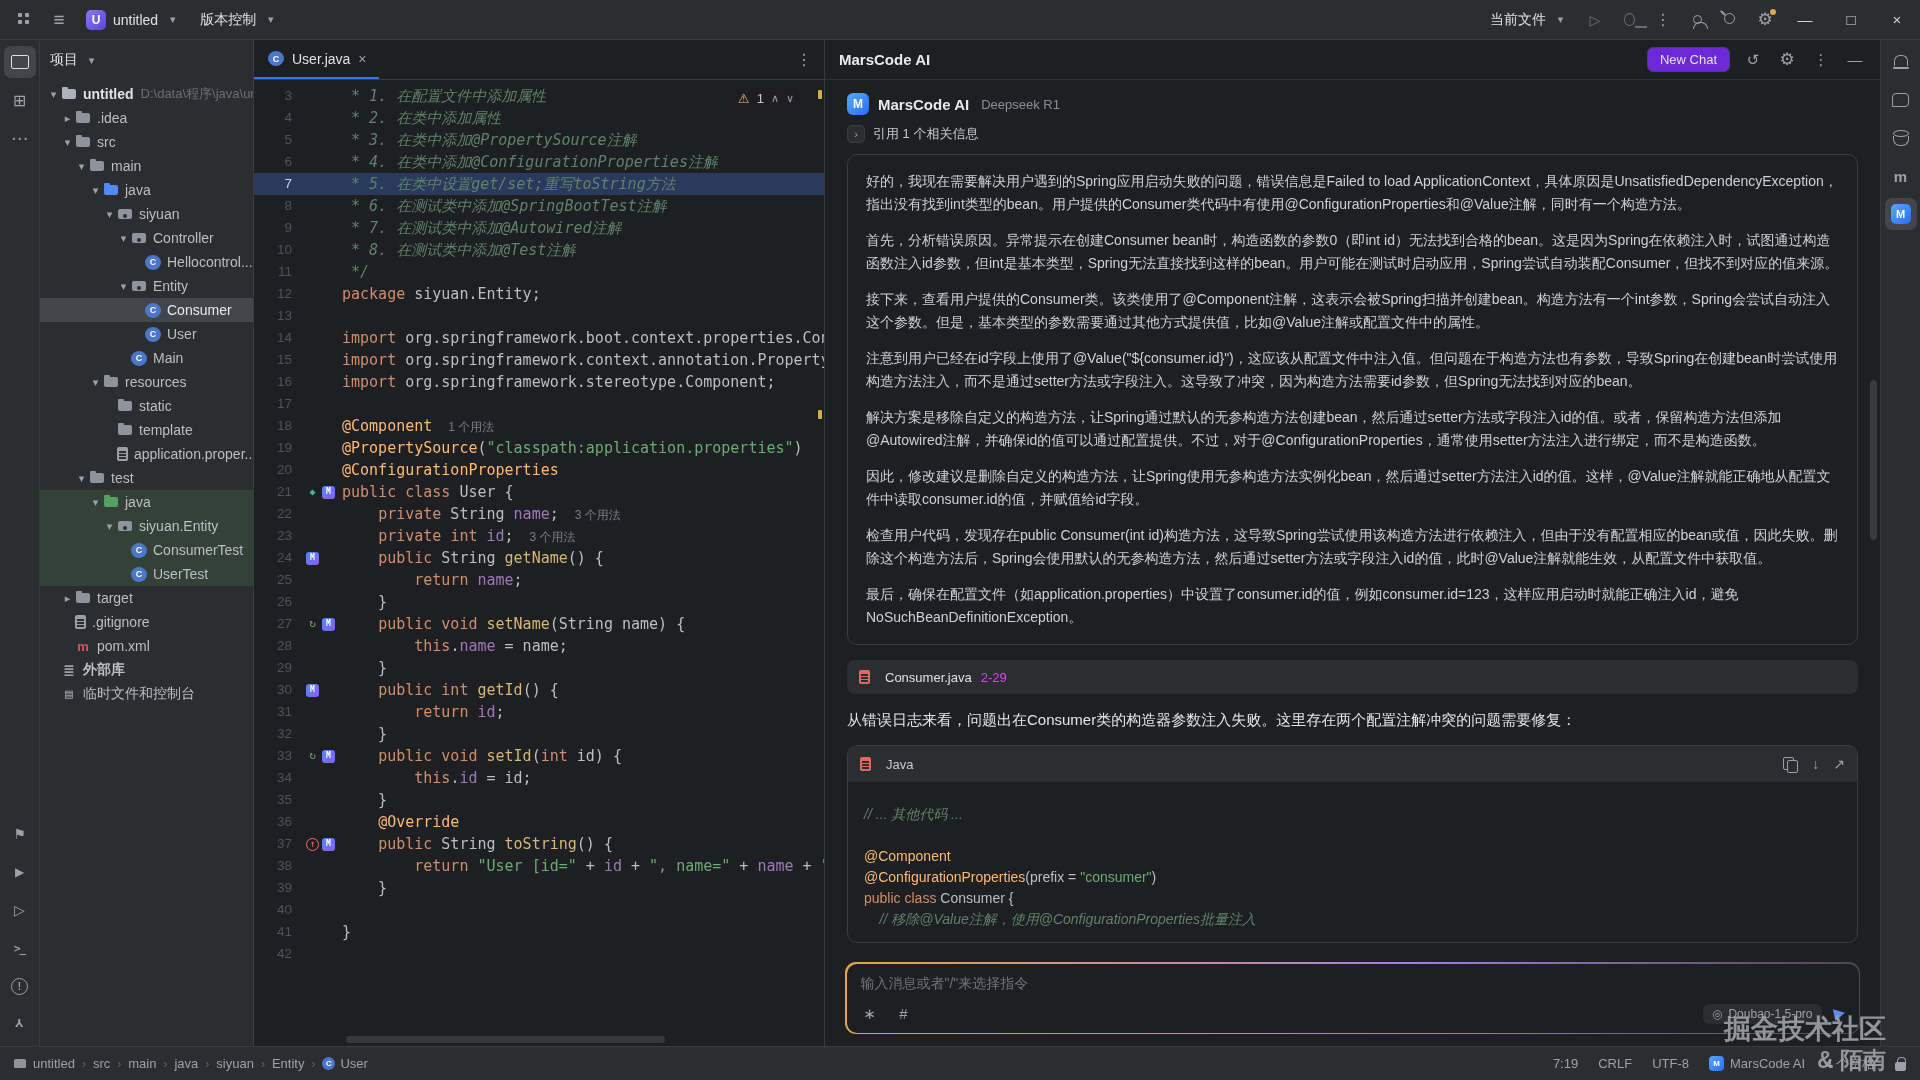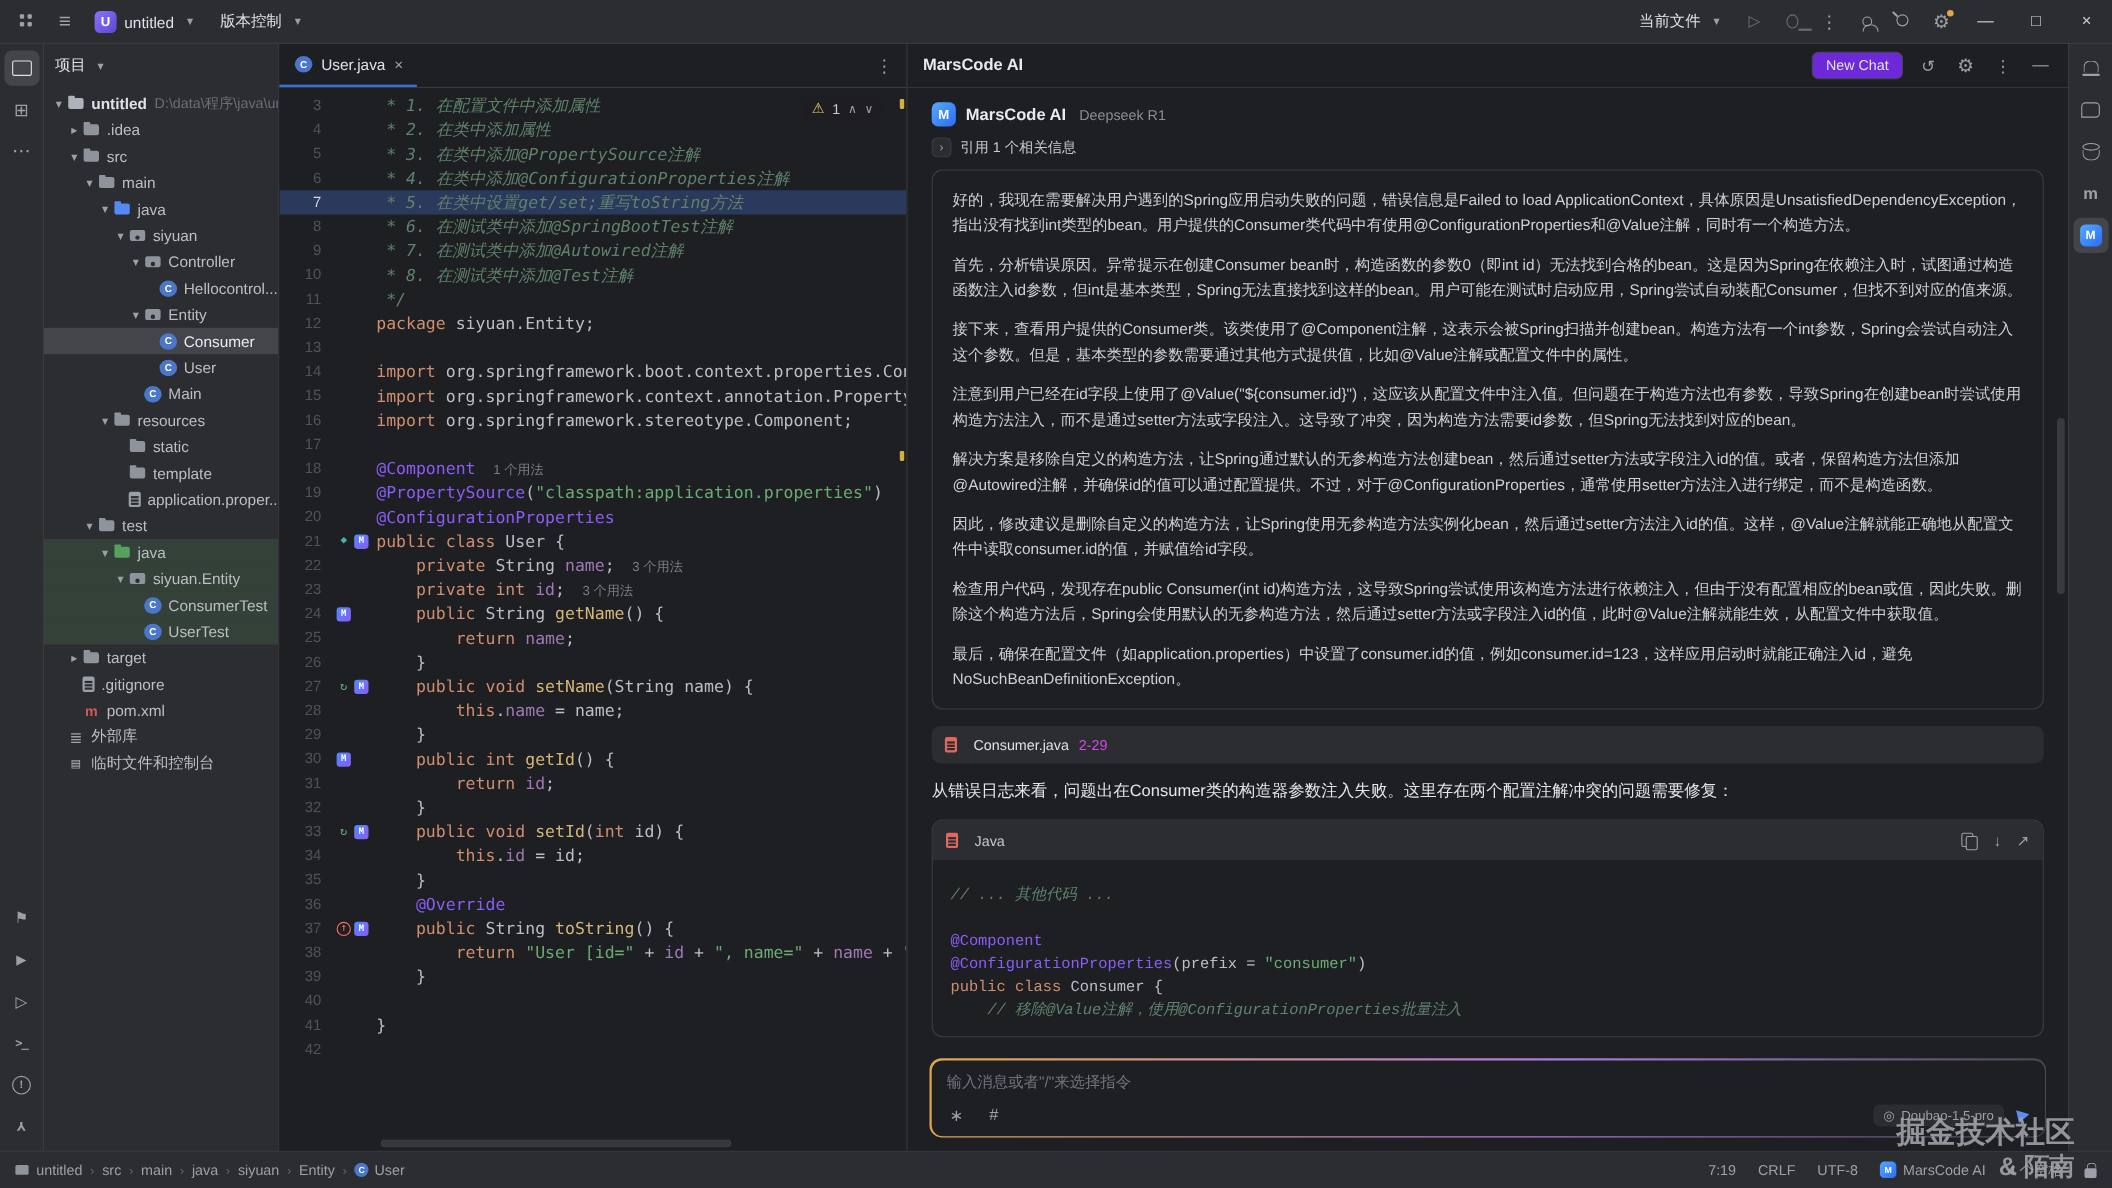--- a/index.html
+++ b/index.html
@@ -109,21 +109,21 @@
 .gi-cls{color:#42b3a4}
 .gi-cls::before{content:"◆";font-size:10px}
 .gi-set{color:#6aab73}
 .gi-set::before{content:"↻";font-size:11px}
 .gi-ovr{color:#f2705e}
 .gi-ovr::before{content:"↑";font-size:10px;border:1.3px solid currentColor;border-radius:50%;width:11px;height:11px;display:flex;align-items:center;justify-content:center}
 .ltext{overflow:hidden}
 .t-c{color:#5f826b;font-style:italic}
 .t-k{color:#cf8e6d}
 .t-s{color:#6aab73}
-.t-a{color:#8b5cf6}
+.t-a{color:#fdba74}
 .t-d{color:#bcbec4}
 .t-v{color:#9f79b5}
 .t-m{color:#d5b778}
 .inlay{color:#787d85;font-size:12px;font-family:"Liberation Sans",sans-serif;margin-left:16px;font-style:normal}
 .inspect{position:absolute;top:8px;right:22px;display:flex;align-items:center;gap:7px;background:rgba(30,31,34,.85);border-radius:8px;padding:3px 8px;font-size:13px;color:#c6c9cf;z-index:5}
 .inspect .warn{color:#e8c06c;font-size:13px}
 .inspect .nav{color:#9da0a8;font-size:11px}
 .hscroll{position:absolute;bottom:3px;left:92px;width:56%;height:7px;background:#4a4d51;border-radius:4px;opacity:.55;z-index:4}
 .stripe-mark{position:absolute;right:2px;width:4px;height:9px;background:#d3b044;border-radius:1px;z-index:4}
 
@@ -148,21 +148,21 @@
 .file-chip .frange{color:#d946ef}
 .i-file.red{background:#e0695f}
 .intro{margin-top:14px;font-size:15px;color:#e3e5e8;line-height:24px}
 .code-block{margin-top:13px;border:1px solid #3b3d42;border-radius:10px;overflow:hidden}
 .cb-header{height:36px;background:#2b2d30;display:flex;align-items:center;gap:9px;padding:0 12px}
 .cb-lang{color:#c6c9cf;font-size:13px}
 .cb-icons{margin-left:auto;display:flex;gap:14px;color:#9da0a8}
 .i-copy{position:relative;width:16px;height:16px}
 .i-copy::before{content:"";position:absolute;top:1px;left:1px;width:9px;height:11px;border:1.5px solid currentColor;border-radius:2px}
 .i-copy::after{content:"";position:absolute;top:4px;left:5px;width:9px;height:11px;border:1.5px solid currentColor;border-radius:2px;background:#2b2d30}
-.cb-body{padding:22px 16px 12px 16px;font-family:Liberation Mono, monospace;font-size:14px}
+.cb-body{padding:22px 16px 12px 16px;font-family:Liberation Sans, sans-serif;font-size:14px}
 .cb-line{height:21px;line-height:21px;white-space:pre}
 .chat-input-wrap{margin:10px 20px 12px 20px;flex:0 0 auto;padding:1.5px;border-radius:11px;background:linear-gradient(100deg,#e0a64c,#b07ae0 55%,#45474d)}
 .chat-input{background:#1e1f22;border-radius:10px;padding:11px 14px 9px 14px}
 .chat-input input{width:100%;background:transparent;border:none;outline:none;color:#dfe1e5;font-size:14px;font-family:"Liberation Sans","DejaVu Sans",sans-serif}
 .chat-input input::placeholder{color:#70747c}
 .input-row{margin-top:13px;display:flex;align-items:center;gap:16px;color:#9da0a8}
 .in-ico{font-size:15px;width:18px;text-align:center}
 .input-right{margin-left:auto;display:flex;align-items:center;gap:12px}
 .model-chip{display:flex;align-items:center;gap:6px;background:#2b2d30;border-radius:6px;padding:3px 9px;font-size:12px;color:#9da0a8}
 .send{width:0;height:0;border-top:6px solid transparent;border-bottom:6px solid transparent;border-left:11px solid #5b8def;transform:rotate(-12deg)}
@@ -376,21 +376,21 @@
           <div class="tree-row" style="padding-left: 20px;">
             <span class="chev"></span>
             <span class="tico i-file"></span>
             <span class="tlabel">.gitignore</span>
           </div>
           <div class="tree-row" style="padding-left: 20px;">
             <span class="chev"></span>
             <span class="tico i-maven"></span>
             <span class="tlabel">pom.xml</span>
           </div>
-          <div class="tree-row" style="padding-left: 6px;">
+          <div class="tree-row" style="padding-left: 6px; font-weight: bold;">
             <span class="chev"></span>
             <span class="tico i-lib"></span>
             <span class="tlabel">外部库</span>
           </div>
           <div class="tree-row" style="padding-left: 6px; font-family: Liberation Mono, monospace;">
             <span class="chev"></span>
             <span class="tico i-scratch"></span>
             <span class="tlabel">临时文件和控制台</span>
           </div>
         </div>

